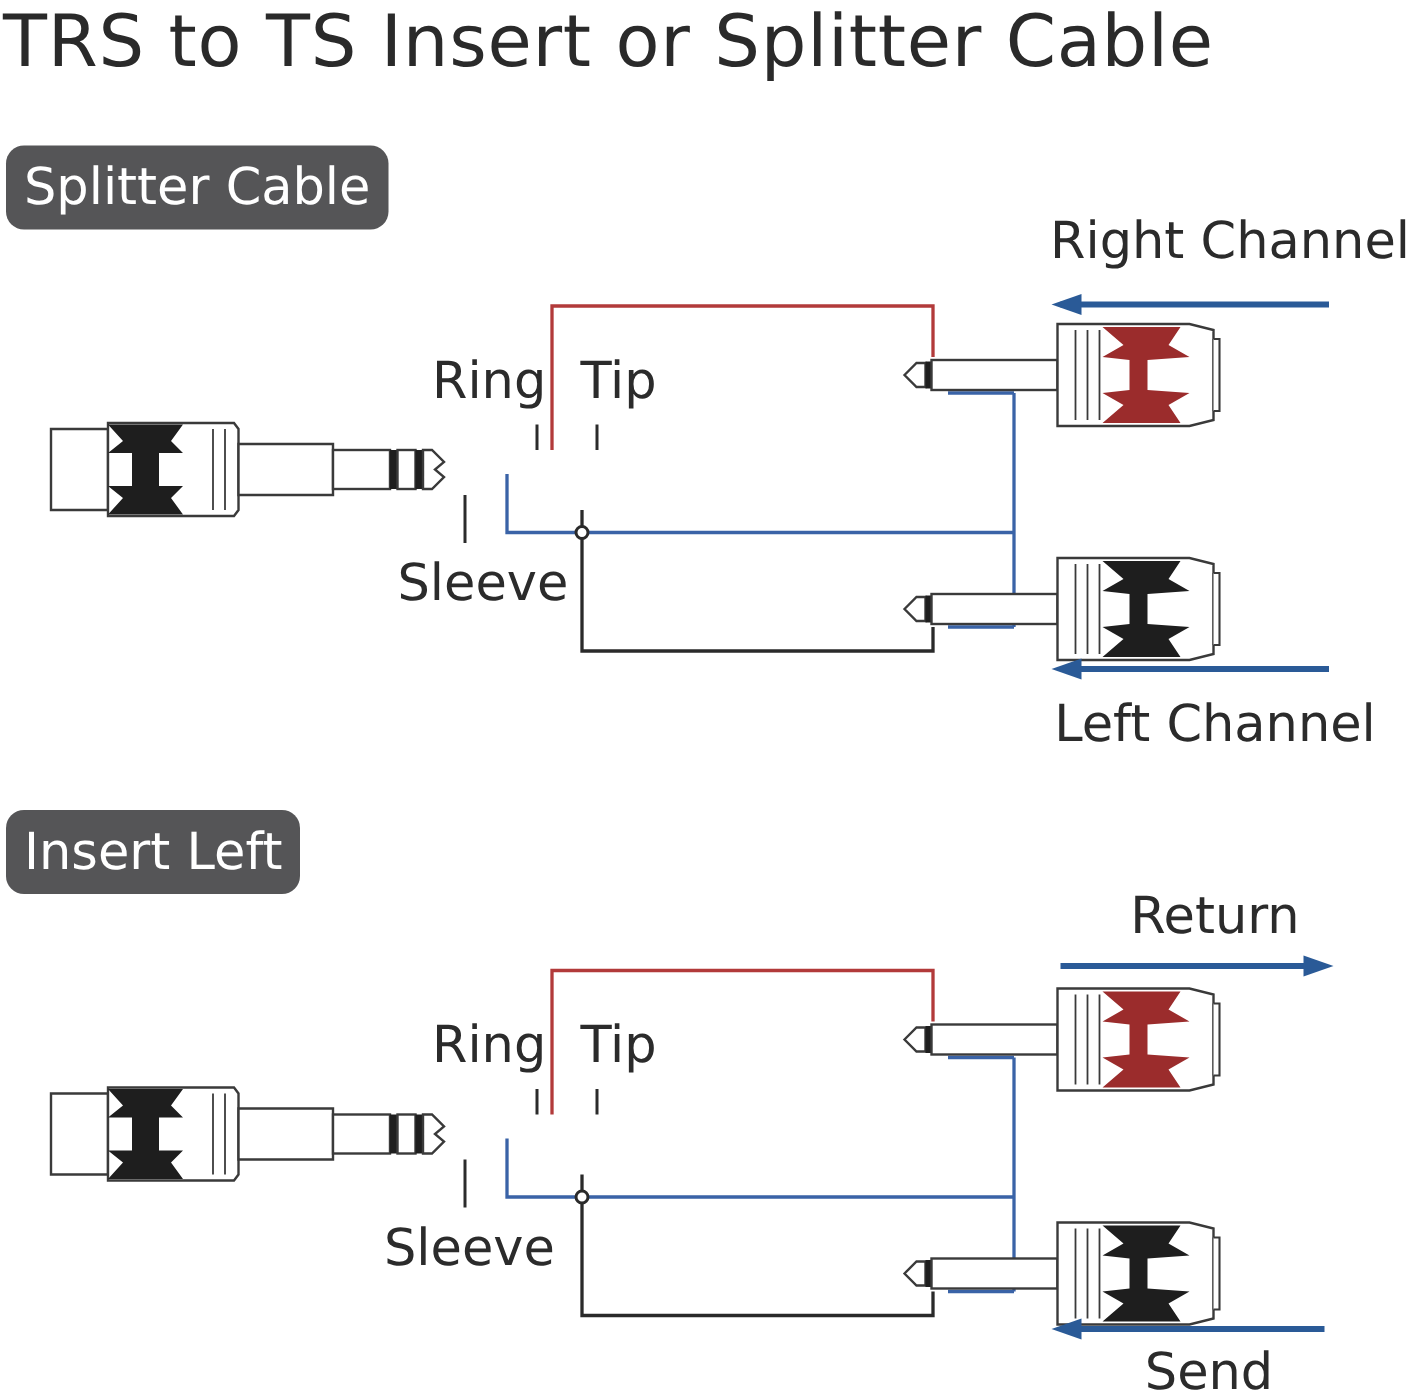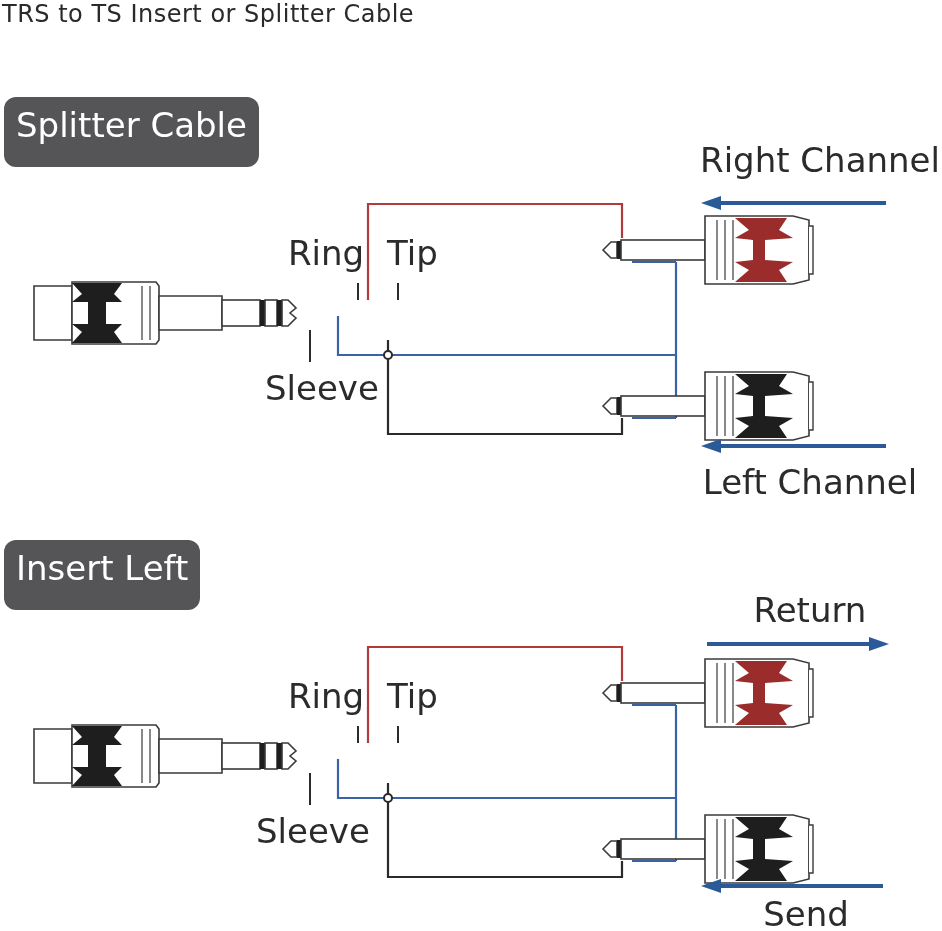--- a/index.html
+++ b/index.html
@@ -1,21 +1,21 @@
 <!DOCTYPE html>
 <html><head>
 <meta charset="utf-8">
 <style>
   html, body { margin: 0; padding: 0; background: #ffffff; }
   body { width: 942px; height: 931px; position: relative; overflow: hidden;
          font-family: "DejaVu Sans", sans-serif; color: #2b2b2b; }
-  .title { position: absolute; left: 2px; top: 0px; font-size: 24px; letter-spacing: 0.5px;
+  .title { position: absolute; left: 2px; top: 0px; font-size: 48px; letter-spacing: 0.5px;
            color: #2a2a2a; white-space: nowrap; }
   .badge { position: absolute; background: #555557; color: #ffffff; border-radius: 12px;
-           font-size: 34px; padding: 0 12px; height: 70px; line-height: 56px; white-space: nowrap; }
+           font-size: 34px; padding: 0 12px; height: 56px; line-height: 56px; white-space: nowrap; }
   svg text { font-family: "DejaVu Sans", sans-serif; fill: #2b2b2b; }
 </style>
 </head>
 <body>
 
 <div class="title">TRS to TS Insert or Splitter Cable</div>
 
 <div class="badge" style="left:4px; top:97px;">Splitter Cable</div>
 <div class="badge" style="left:4px; top:540px;">Insert Left</div>
 

